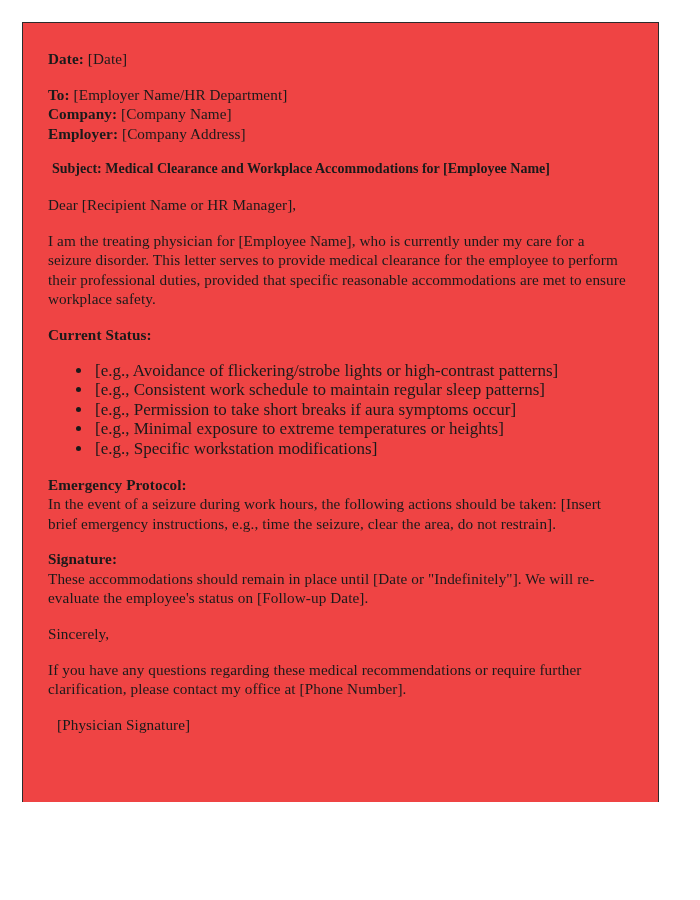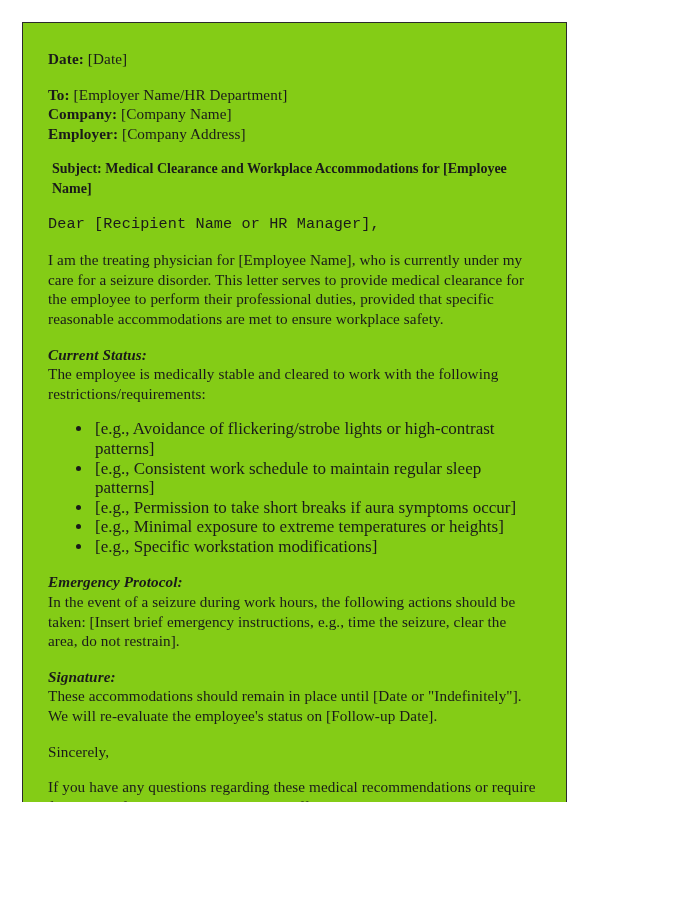--- a/index.html
+++ b/index.html
@@ -12,25 +12,25 @@
     height: 900px;
     overflow: hidden;
     font-family: "Liberation Serif", "DejaVu Serif", serif;
     color: #1a1a1a;
   }
 
   .page-frame {
     position: absolute;
     left: 22px;
     top: 22px;
-    width: 545px;
+    width: 637px;
     height: 780px;
     border: 1.5px solid #2b2b2b;
     border-bottom: none;
-    background: #84cc16;
+    background: #ef4444;
     box-sizing: border-box;
     overflow: hidden;
   }
 
   .doc-body {
     padding: 26px 28px 0 25px;
     box-sizing: border-box;
   }
 
   .line,
@@ -42,21 +42,20 @@
   }
 
   .para {
     margin: 0 0 16px 0;
     text-align: left;
   }
 
   .heading {
     font-weight: bold;
     margin: 0;
-    font-style: italic;
   }
 
   .block {
     margin: 0 0 16px 0;
   }
 
   .block .line {
     margin: 0;
   }
 
@@ -66,21 +65,20 @@
 
   .subject-line {
     font-weight: bold;
     font-size: 14px;
     line-height: 19.6px;
     margin: 0 0 16px 4px;
   }
 
   .salutation {
     margin: 0 0 16px 0;
-    font-family: Liberation Mono, monospace;
   }
 
   .bullet-list {
     list-style: disc;
     margin: 0 0 16px 0;
     padding-left: 45px;
   }
 
   .bullet-list li {
     font-size: 17px;
@@ -110,21 +108,20 @@
     </div>
 
     <p class="subject-line">Subject: Medical Clearance and Workplace Accommodations for [Employee Name]</p>
 
     <p class="para salutation">Dear [Recipient Name or HR Manager],</p>
 
     <p class="para">I am the treating physician for [Employee Name], who is currently under my care for a seizure disorder. This letter serves to provide medical clearance for the employee to perform their professional duties, provided that specific reasonable accommodations are met to ensure workplace safety.</p>
 
     <div class="block">
       <p class="heading">Current Status:</p>
-      <p class="line">The employee is medically stable and cleared to work with the following restrictions/requirements:</p>
     </div>
 
 
     <ul class="bullet-list">
       <li>[e.g., Avoidance of flickering/strobe lights or high-contrast patterns]</li>
       <li>[e.g., Consistent work schedule to maintain regular sleep patterns]</li>
       <li>[e.g., Permission to take short breaks if aura symptoms occur]</li>
       <li>[e.g., Minimal exposure to extreme temperatures or heights]</li>
       <li>[e.g., Specific workstation modifications]</li>
     </ul>

